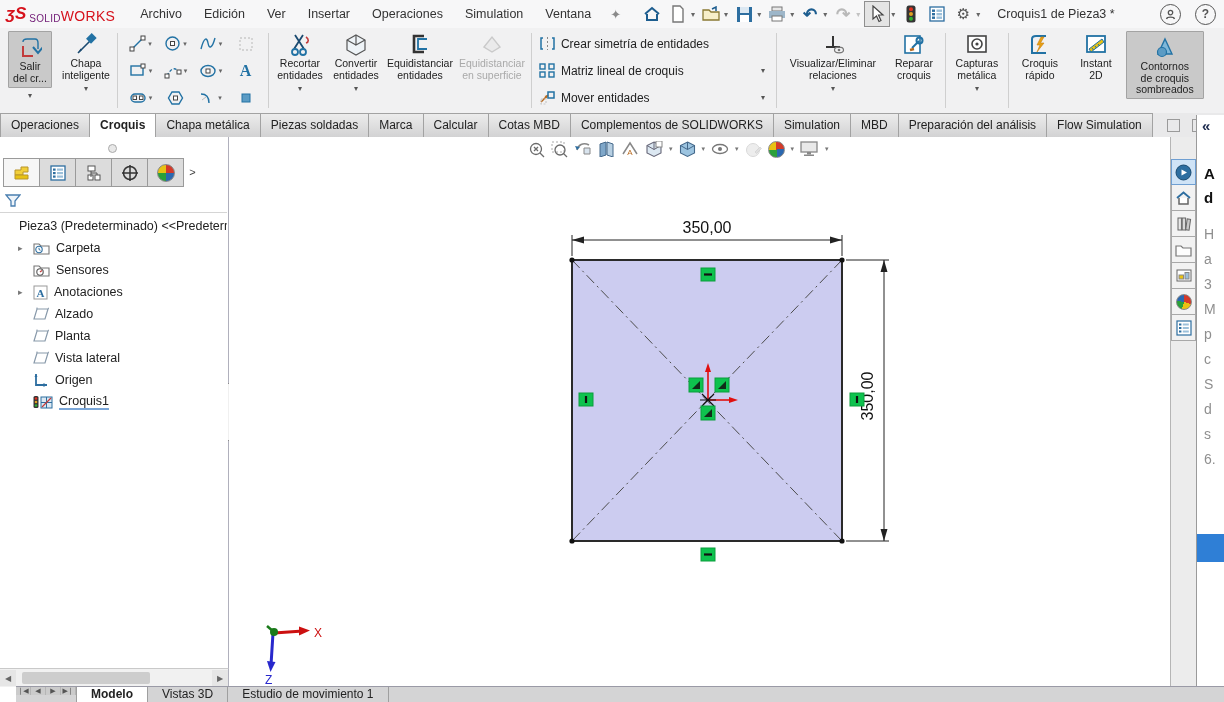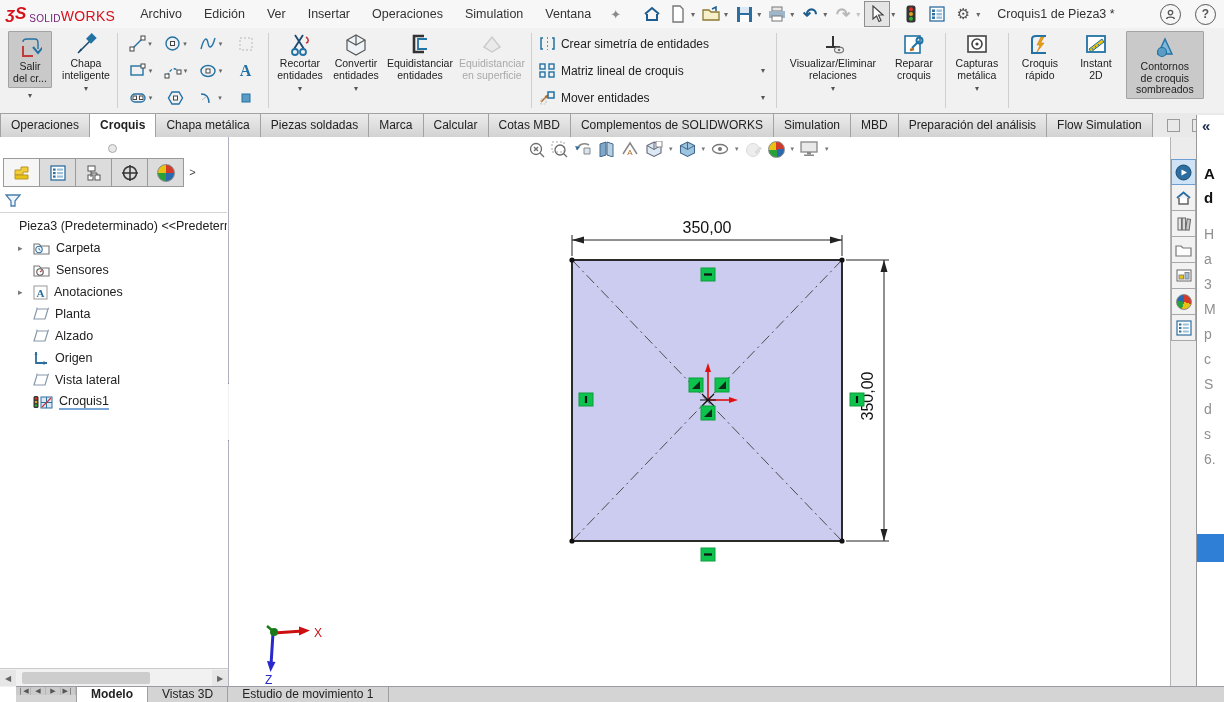--- a/index.html
+++ b/index.html
@@ -586,43 +586,43 @@
             <rect x="1" y="1" width="13" height="13" fill="#fff" stroke="#999"></rect>
             <text x="7.5" y="11.5" text-anchor="middle" font-size="11" font-weight="bold" fill="#2d6ea0" font-family="Liberation Serif,serif">A</text>
           </svg>
         <span>Anotaciones</span>
       </div>
       <div class="trow child">
         <svg width="16" height="14">
             <path d="M4 2 L15 2 L12 12 L1 12 Z" fill="none" stroke="#8899aa" stroke-width="1.2"></path>
             <path d="M4 2 L4 0.5 M15 2 L16 0.5" stroke="#8899aa"></path>
           </svg>
-        <span>Planta</span>
+        <span>Alzado</span>
       </div>
       <div class="trow child">
         <svg width="16" height="14">
             <path d="M4 2 L15 2 L12 12 L1 12 Z" fill="none" stroke="#8899aa" stroke-width="1.2"></path>
             <path d="M4 2 L4 0.5 M15 2 L16 0.5" stroke="#8899aa"></path>
           </svg>
-        <span>Alzado</span>
+        <span>Planta</span>
+      </div>
+      <div class="trow child">
+        <svg width="16" height="14">
+            <path d="M4 2 L15 2 L12 12 L1 12 Z" fill="none" stroke="#8899aa" stroke-width="1.2"></path>
+            <path d="M4 2 L4 0.5 M15 2 L16 0.5" stroke="#8899aa"></path>
+          </svg>
+        <span>Vista lateral</span>
       </div>
       <div class="trow child">
         <svg width="16" height="15">
             <path d="M3 1 L3 12 L14 12" stroke="#2d6ea0" stroke-width="1.8" fill="none"></path>
             <path d="M14 12 L10.5 10 L10.5 14 Z" fill="#2d6ea0"></path>
             <path d="M3 1 L1.5 4 L4.5 4 Z" fill="#2d6ea0"></path>
           </svg>
         <span>Origen</span>
-      </div>
-      <div class="trow child">
-        <svg width="16" height="14">
-            <path d="M4 2 L15 2 L12 12 L1 12 Z" fill="none" stroke="#8899aa" stroke-width="1.2"></path>
-            <path d="M4 2 L4 0.5 M15 2 L16 0.5" stroke="#8899aa"></path>
-          </svg>
-        <span>Vista lateral</span>
       </div>
       <div class="trow child">
         <svg width="20" height="16">
             <rect x="0.5" y="2" width="5" height="12" rx="1.5" fill="#343434"></rect>
             <circle cx="3" cy="4.5" r="1.3" fill="#e03020"></circle>
             <circle cx="3" cy="8" r="1.3" fill="#e0a020"></circle>
             <circle cx="3" cy="11.5" r="1.3" fill="#30b030"></circle>
             <rect x="8" y="3" width="11" height="11" fill="#dce8f2" stroke="#2d6ea0"></rect>
             <path d="M8 8.5 L19 8.5 M13.5 3 L13.5 14" stroke="#2d6ea0"></path>
             <path d="M9 13 L18 4" stroke="#c23b3b" stroke-width="1.3"></path>

